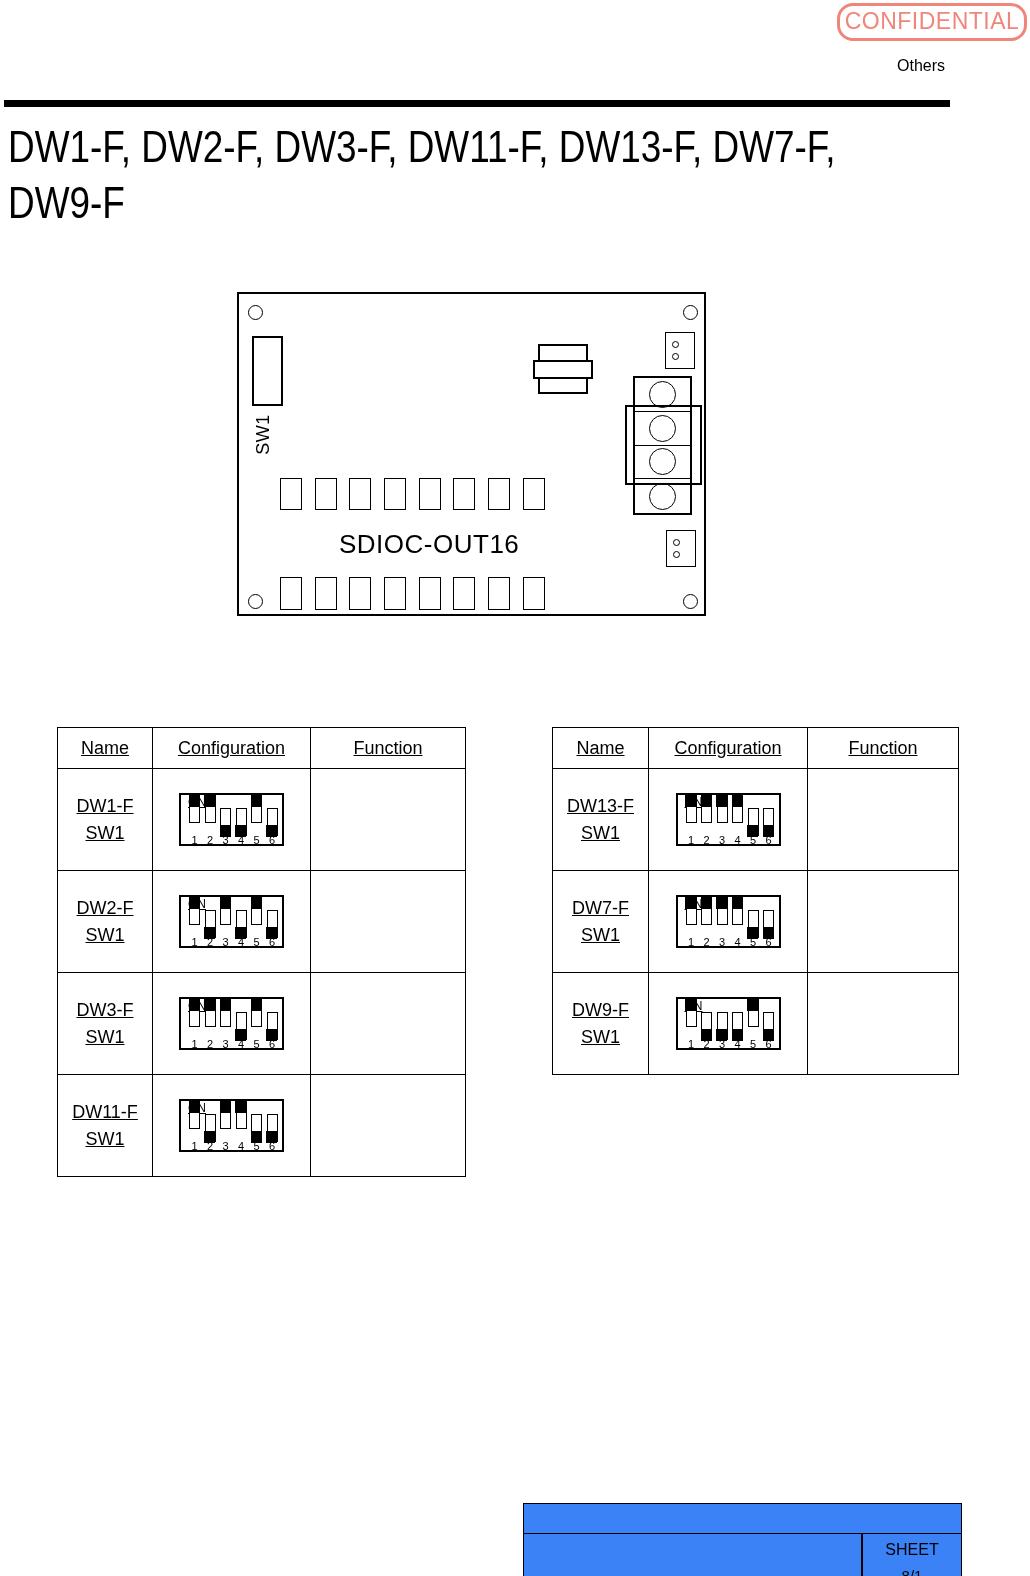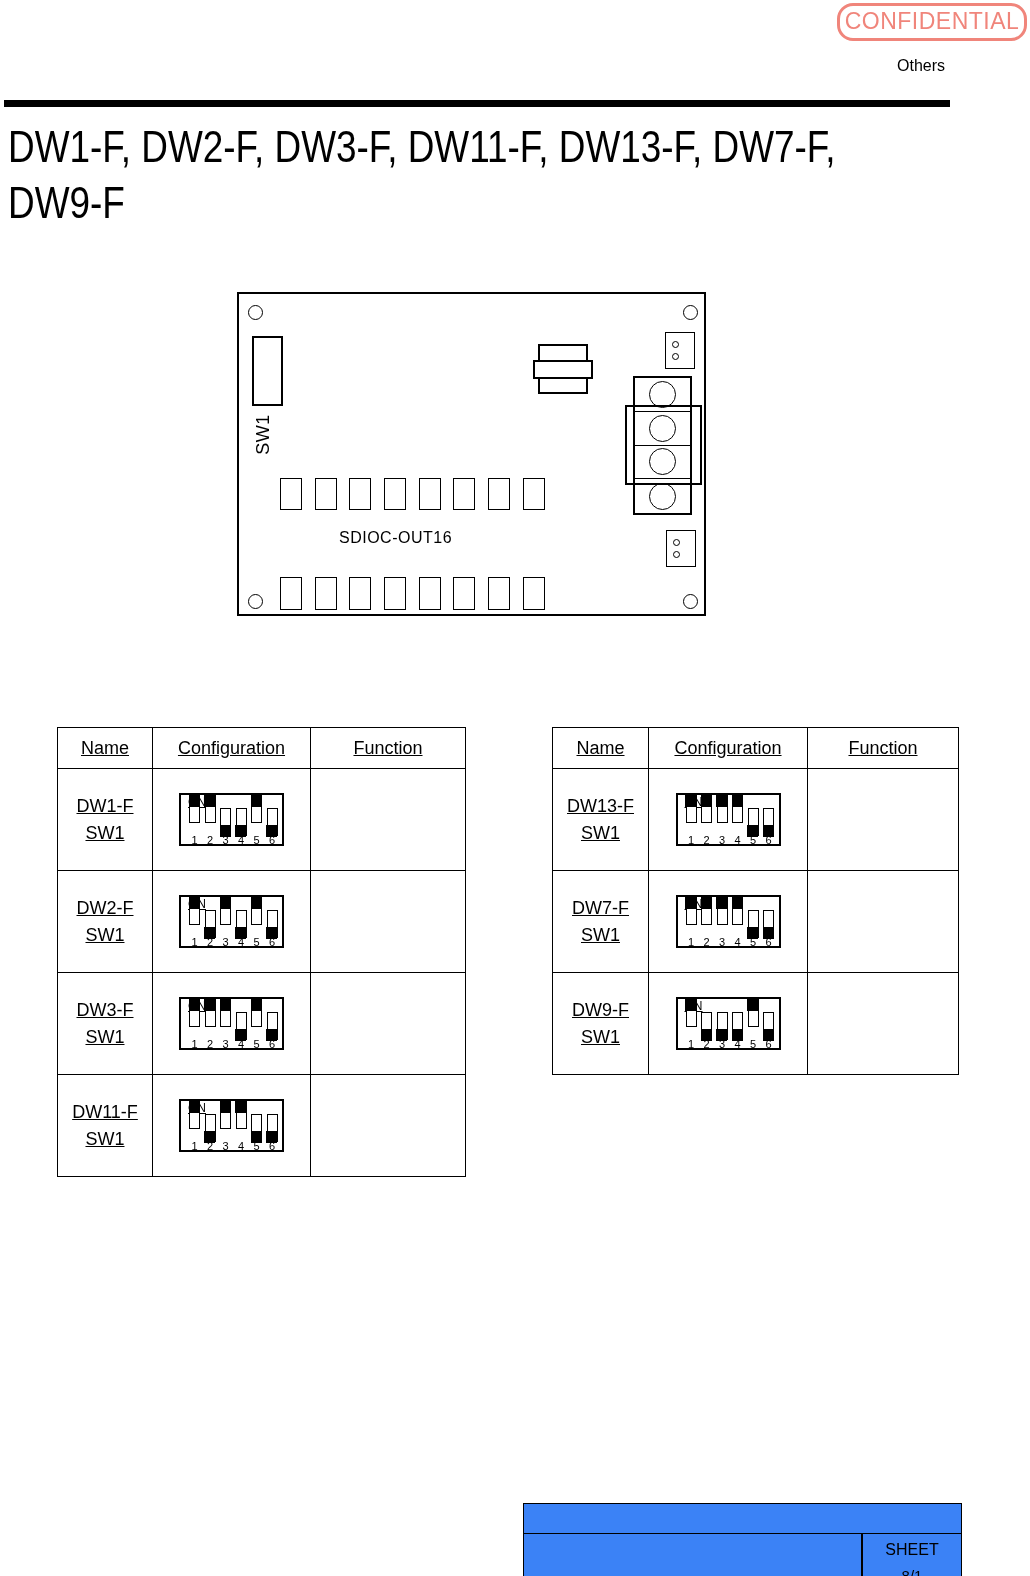--- a/index.html
+++ b/index.html
@@ -47,21 +47,21 @@
   .jdot1 { top:8px; } .jdot2 { top:20px; }
   .tblock-wide { position:absolute; left:386px; top:111px; width:77px; height:80px;
                  border:2px solid #000; box-sizing:border-box; }
   .tblock { position:absolute; left:394px; top:82px; width:59px; height:139px;
             border:2px solid #000; box-sizing:border-box; }
   .tcell { height:25%; box-sizing:border-box; border-bottom:1.5px solid #000;
            display:flex; align-items:center; justify-content:center; }
   .tcell:last-child { border-bottom:none; }
   .tcirc { width:27px; height:27px; border:1.5px solid #000; border-radius:50%; box-sizing:border-box; }
   .ic { position:absolute; width:22px; border:1.5px solid #000; box-sizing:border-box; background:#fff; }
-  .boardlabel { position:absolute; left:100px; top:235px; font-size:16px; letter-spacing:0.5px; }
+  .boardlabel { position:absolute; left:100px; top:235px; font-size:26px; letter-spacing:0.5px; }
 
   
   .cfg-wrap { position:absolute; }
   table.cfg { border-collapse:collapse; table-layout:fixed; background:#fff; }
   table.cfg th, table.cfg td { border:1.5px solid #000; padding:0; text-align:center;
                                vertical-align:middle;text-decoration:underline; }
   table.cfg th { font-size:18px; font-weight:normal; height:40px; }
   table.cfg tr.row { height:102px; }
   td.namecell { font-size:18px; line-height:27px; }
   td.fncell { }

